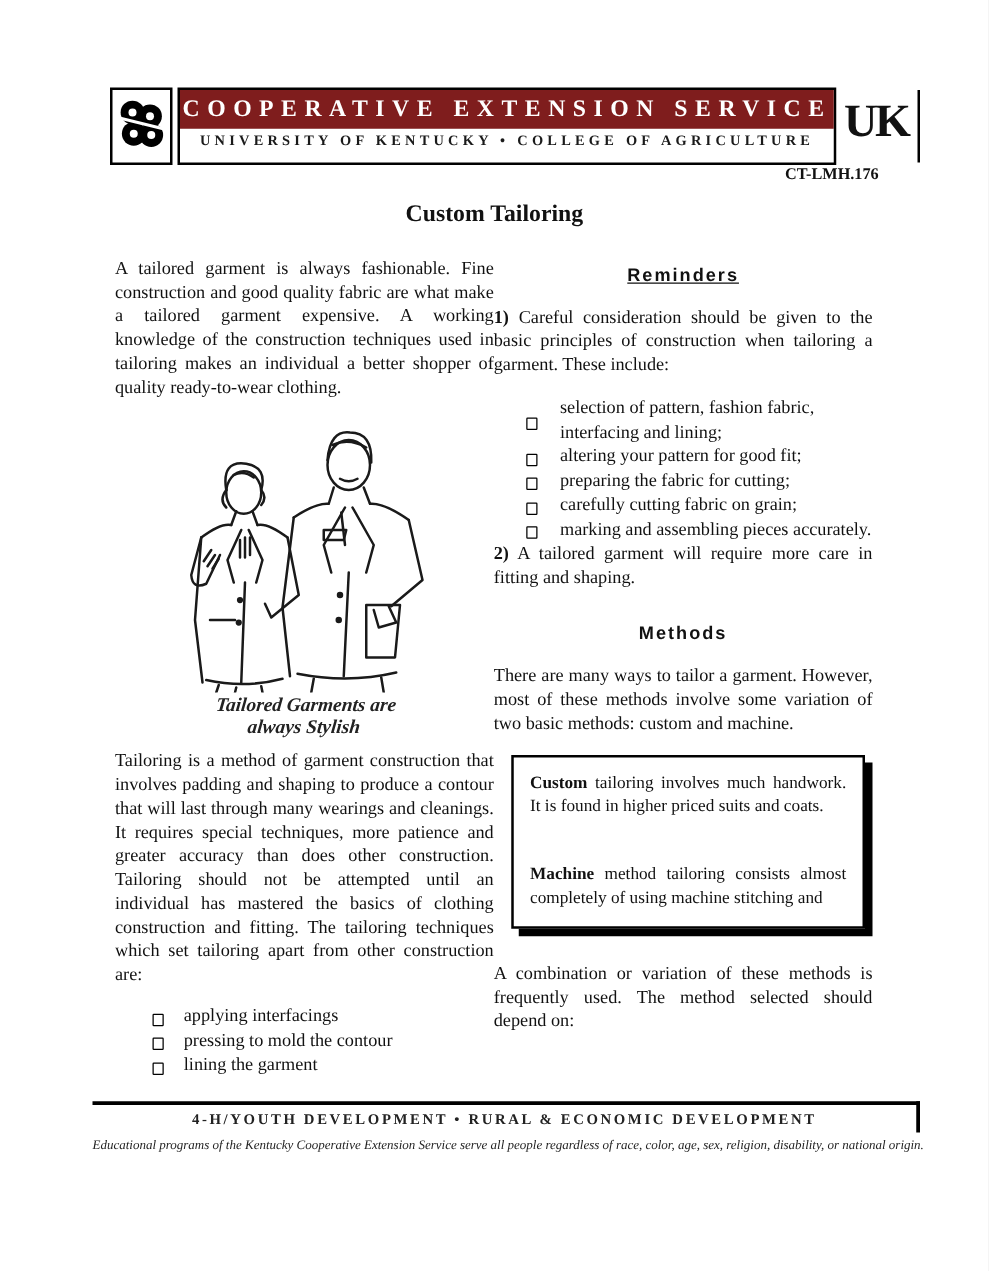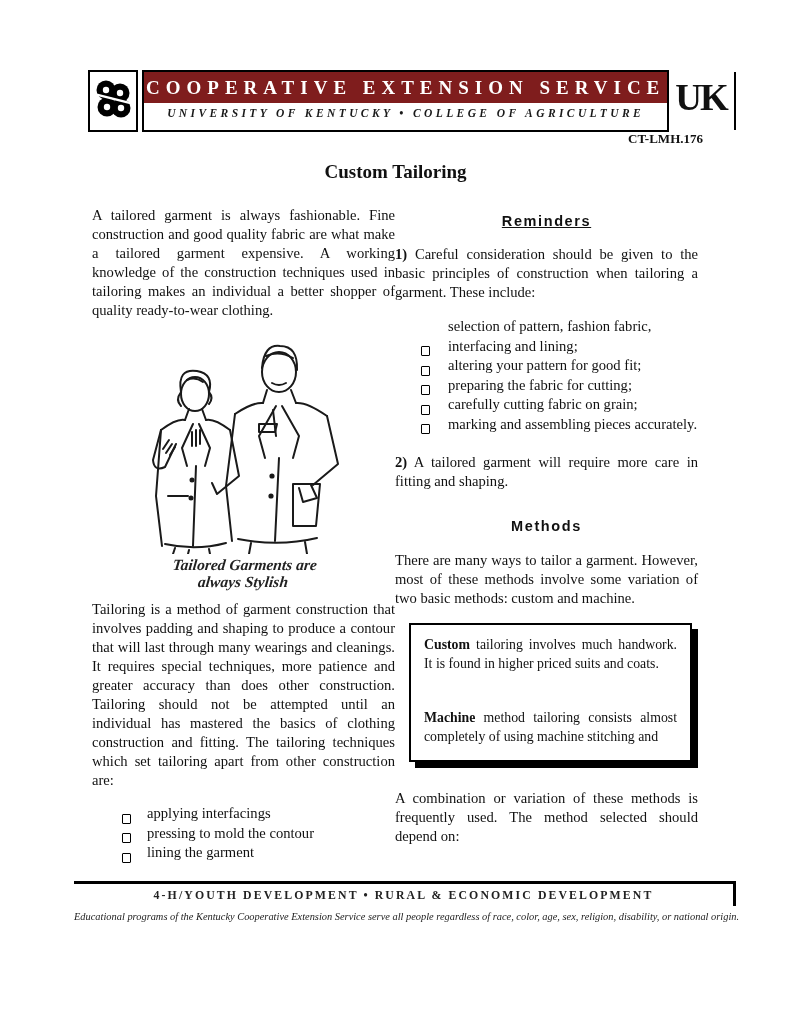--- a/index.html
+++ b/index.html
@@ -22,21 +22,21 @@
     background:#fff; flex:0 0 auto;
   }
   .banner { flex:1 1 auto; margin-left:4px; border:2px solid #000; height:62px; }
   .banner-title {
     background:#7f1d1d; color:#fff;
     font-size:19px; font-weight:bold; letter-spacing:6px;
     text-align:left; padding:5px 2px 4px; white-space:nowrap;
   }
   .banner-subtitle {
     color:#1a1a1a; font-size:11.5px; font-weight:bold; letter-spacing:3.4px;
-    text-align:center; padding:4px 2px 2px; white-space:nowrap;font-style:italic;
+    text-align:center; padding:4px 2px 2px; white-space:nowrap;
   }
   .uk-block { display:flex; align-items:flex-start; margin-left:6px; }
   .uk-letters { font-size:37px; font-weight:bold; letter-spacing:-2px; line-height:56px; font-family:Liberation Serif, serif; }
   .uk-rule { width:2px; height:58px; background:#000; margin-left:7px; margin-top:2px; }
   .doc-number { position:absolute; top:131px; right:88px; font-size:13px; font-weight:bold; }
 
   
   .doc-title {
     position:absolute; top:161px; left:0; width:100%;
     text-align:center; font-size:19px; font-weight:bold;
@@ -48,21 +48,21 @@
   .col p { font-size:14.6px; line-height:19px; text-align:justify; }
 
   .section-heading {
     font-family:"Liberation Sans", sans-serif;
     font-weight:bold; font-size:14.5px; letter-spacing:1.6px;
     text-align:center;
   }
 
   
   .check-list { margin:14px 0 0 30px; }
-  .check-item { display:flex; align-items:flex-end; font-size:14.6px; line-height:19.5px; }
+  .check-item { display:flex; align-items:center; font-size:14.6px; line-height:19.5px; }
   .check-sq {
     flex:0 0 auto; width:9px; height:10px;
     border:1.6px solid #000; border-radius:1px;
     margin:4px 16px 0 0;
   }
   .check-text { flex:1 1 auto; }
 
   
   .figure { margin:16px auto 10px; width:262px; text-align:center; }
   .figure svg { display:block; }
@@ -71,21 +71,21 @@
     transform:skewX(-6deg); font-weight:bold; color:#222;
     margin-top:2px;
   }
 
   
   .rc-heading-1 { margin:7px 0 16px;text-decoration:underline; }
   .rc-heading-2 { margin:27px 0 17px; }
   .num { font-weight:bold; }
   .rc-checklist { margin:15px 0 0 26px; }
   .rc-check-item .check-sq { margin-right:18px; }
-  .para-2 { margin-top:19px; }
+  .para-2 { }
 
   .method-box {
     margin:15px 6px 0 14px;
     border:2px solid #000;
     box-shadow:6px 6px 0 #000;
     padding:11px 13px 14px;
     background:#fff;
   }
   .method-box p { font-size:13.8px; line-height:18.5px; text-align:justify; }
   .method-box .machine-para { margin-top:36px; }

